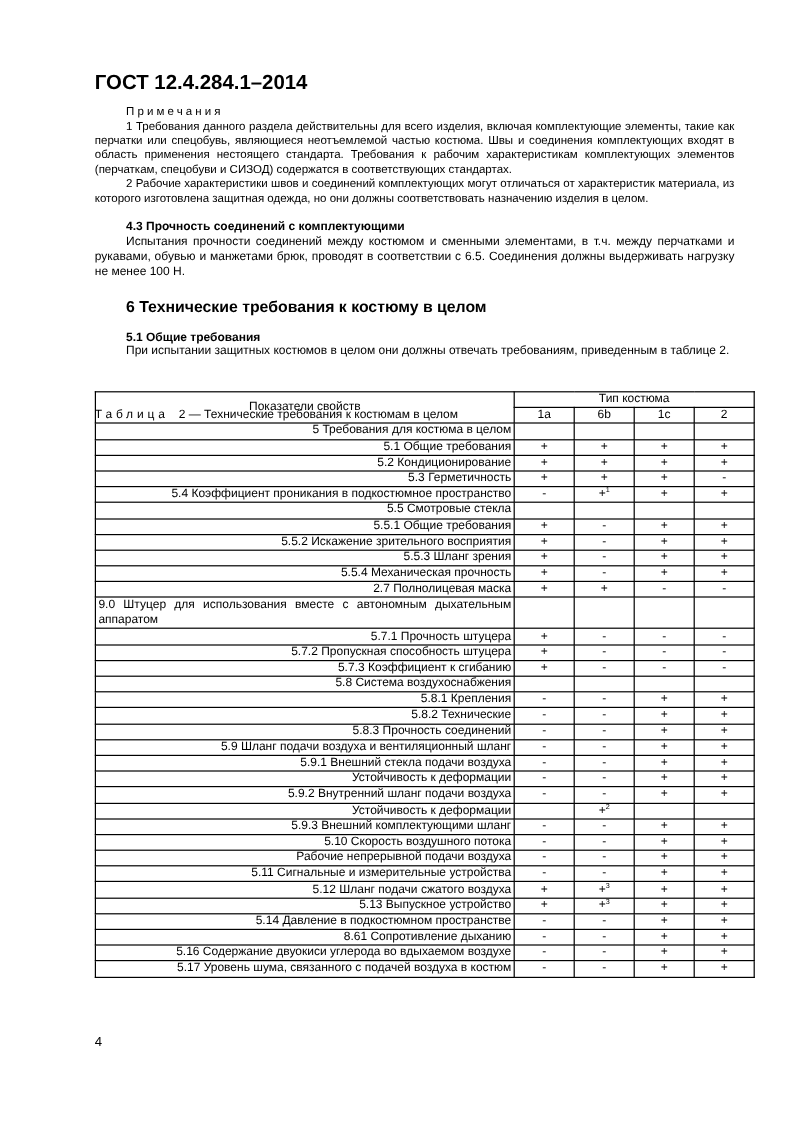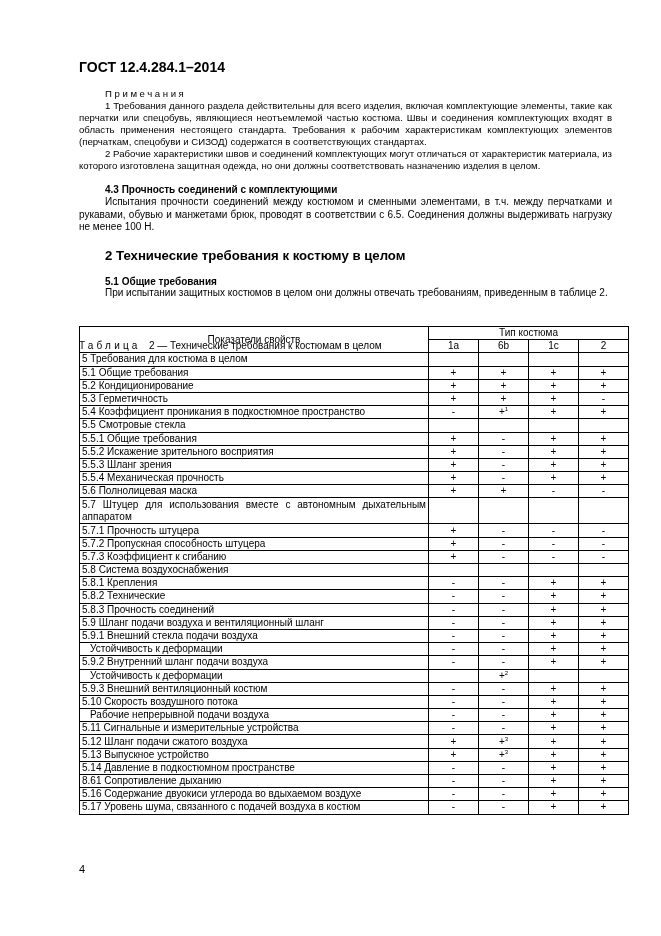--- a/index.html
+++ b/index.html
@@ -1,52 +1,52 @@
 <!DOCTYPE html>
 <html><head>
 <meta charset="utf-8">
 <style>
   html, body { margin: 0; padding: 0; background: #ffffff; }
   body { width: 661px; height: 936px; position: relative; overflow: hidden;
          font-family: "Liberation Sans", sans-serif; color: #000; }
   .abs { position: absolute; }
-  .doc-id { left: 79px; top: 59px; font-size: 14px; font-weight: bold; }
+  .doc-id { left: 79px; top: 59px; font-size: 17px; font-weight: bold; }
   .para { left: 79px; width: 533px; font-size: 9.6px; line-height: 11.9px; text-align: justify; }
   .para .ind { display: inline-block; width: 26px; }
   .note-head { left: 105px; top: 88px; font-size: 9.6px; letter-spacing: 2.6px; }
   .h-sub { left: 105px; font-size: 10px; font-weight: bold; }
   .h-sec { left: 105px; top: 248px; font-size: 13.2px; font-weight: bold; }
   .body-para { left: 79px; width: 533px; font-size: 10px; line-height: 12.6px; text-align: justify; }
   .table-caption { left: 79px; top: 312px; font-size: 10px; margin-top: 28px; }
   .table-caption .sp { letter-spacing: 3.2px; }
   table.t { position: absolute; left: 79px; top: 326px; border-collapse: collapse;
             font-size: 10px; table-layout: fixed; }
   table.t td { border: 1.4px solid #000; padding: 0 2px; height: 12.2px; line-height: 12px;
                overflow: hidden; white-space: nowrap; }
-  table.t td.lbl { width: 336px; }
+  table.t td.lbl { width: 336px; text-align: right; }
   table.t td.v { width: 45px; text-align: center; }
   table.t td.wrap { white-space: normal; text-align: justify; text-align-last: left; height: 25px; }
   table.t td.ind { padding-left: 10px; }
   table.t tr.hdr td { text-align: center; }
   sup { font-size: 6px; vertical-align: 4px; line-height: 0; }
   .page-no { left: 79px; top: 863px; font-size: 11px; }
 </style>
 </head>
 <body>
 
 <div class="abs doc-id">ГОСТ 12.4.284.1–2014</div>
 
 <div class="abs note-head">Примечания</div>
 <div class="abs para" style="top:100px"><span class="ind"></span><span>1 Требования данного раздела действительны для всего изделия, включая комплектующие элементы, такие как перчатки или спецобувь, являющиеся неотъемлемой частью костюма. Швы и соединения комплектующих входят в область применения нестоящего стандарта. Требования к рабочим характеристикам комплектующих элементов (перчаткам, спецобуви и СИЗОД) содержатся в соответствующих стандартах.</span></div>
 <div class="abs para" style="top:148px"><span class="ind"></span><span>2 Рабочие характеристики швов и соединений комплектующих могут отличаться от характеристик материала, из которого изготовлена защитная одежда, но они должны соответствовать назначению изделия в целом.</span></div>
 
 <div class="abs h-sub" style="top:184px">4.3 Прочность соединений с комплектующими</div>
 <div class="abs body-para" style="top:196px"><span class="ind" style="display:inline-block;width:26px"></span><span>Испытания прочности соединений между костюмом и сменными элементами, в т.ч. между перчатками и рукавами, обувью и манжетами брюк, проводят в соответствии с 6.5. Соединения должны выдерживать нагрузку не менее 100 Н.</span></div>
 
-<div class="abs h-sec">2  Технические требования к костюму в целом</div>
+<div class="abs h-sec">6  Технические требования к костюму в целом</div>
 
 <div class="abs h-sub" style="top:276px">5.1  Общие требования</div>
 <div class="abs body-para" style="top:287px"><span style="display:inline-block;width:26px"></span><span>При испытании  защитных костюмов в целом они должны отвечать требованиям, приведенным в таблице 2.</span></div>
 
 <div class="abs table-caption"><span class="sp">Таблица</span><span>&nbsp;&nbsp;&nbsp;</span><span>2  — Технические требования к костюмам в целом</span></div>
 
 <table class="t">
   <tbody id="tbody">
     <tr class="hdr">
       <td class="lbl" rowspan="2">Показатели свойств</td>
@@ -122,28 +122,28 @@
         <td class="v"><span>+</span></td>
       </tr>
       <tr>
         <td class="lbl">5.5.4 Механическая прочность</td>
         <td class="v"><span>+</span></td>
         <td class="v"><span>-</span></td>
         <td class="v"><span>+</span></td>
         <td class="v"><span>+</span></td>
       </tr>
       <tr>
-        <td class="lbl">5.6 Полнолицевая маска</td>
-        <td class="v"><span>+</span></td>
-        <td class="v"><span>+</span></td>
-        <td class="v"><span>-</span></td>
-        <td class="v"><span>-</span></td>
-      </tr>
-      <tr>
-        <td class="lbl wrap">5.7  Штуцер для использования вместе с автономным дыхательным аппаратом</td>
+        <td class="lbl">2.7 Полнолицевая маска</td>
+        <td class="v"><span>+</span></td>
+        <td class="v"><span>+</span></td>
+        <td class="v"><span>-</span></td>
+        <td class="v"><span>-</span></td>
+      </tr>
+      <tr>
+        <td class="lbl wrap">9.0  Штуцер для использования вместе с автономным дыхательным аппаратом</td>
         <td class="v"><span></span></td>
         <td class="v"><span></span></td>
         <td class="v"><span></span></td>
         <td class="v"><span></span></td>
       </tr>
       <tr>
         <td class="lbl">5.7.1 Прочность штуцера</td>
         <td class="v"><span>+</span></td>
         <td class="v"><span>-</span></td>
         <td class="v"><span>-</span></td>
@@ -220,21 +220,21 @@
         <td class="v"><span>+</span></td>
       </tr>
       <tr>
         <td class="lbl ind">Устойчивость к деформации</td>
         <td class="v"><span></span></td>
         <td class="v"><span>+</span><sup>2</sup></td>
         <td class="v"><span></span></td>
         <td class="v"><span></span></td>
       </tr>
       <tr>
-        <td class="lbl">5.9.3 Внешний вентиляционный костюм</td>
+        <td class="lbl">5.9.3 Внешний комплектующими шланг</td>
         <td class="v"><span>-</span></td>
         <td class="v"><span>-</span></td>
         <td class="v"><span>+</span></td>
         <td class="v"><span>+</span></td>
       </tr>
       <tr>
         <td class="lbl">5.10  Скорость воздушного потока</td>
         <td class="v"><span>-</span></td>
         <td class="v"><span>-</span></td>
         <td class="v"><span>+</span></td>

